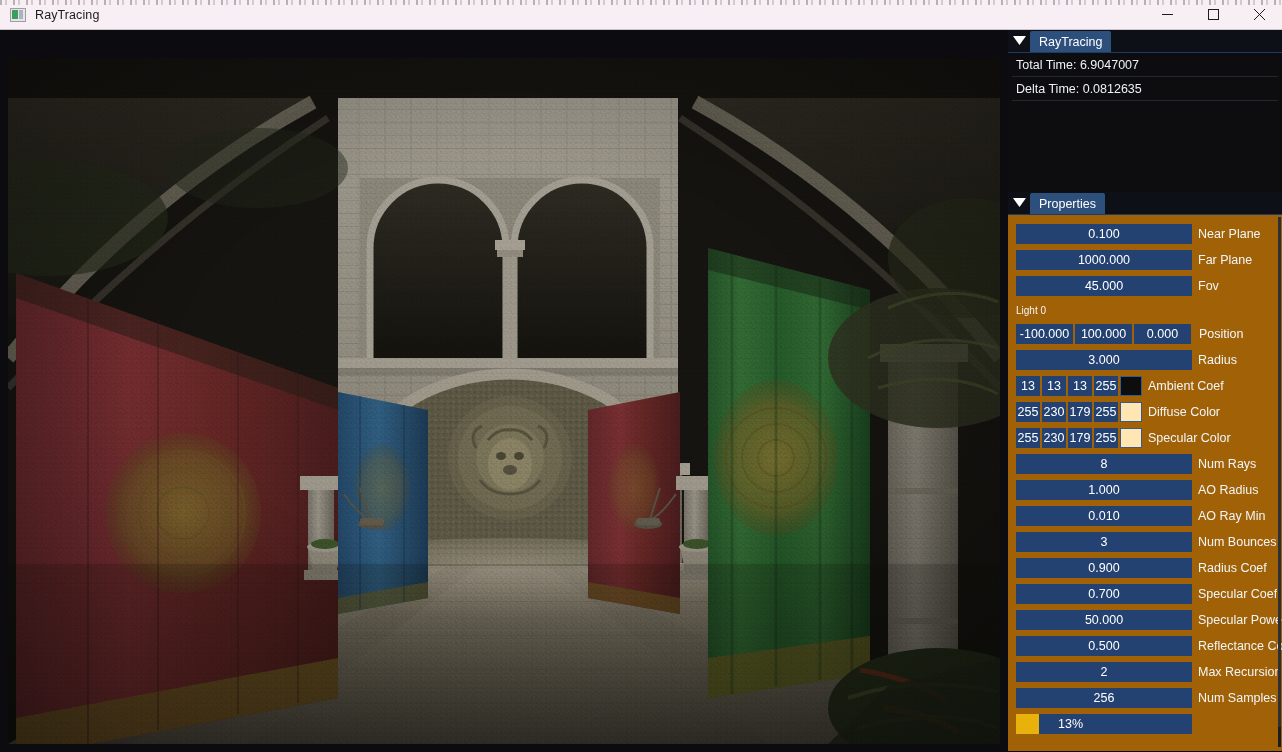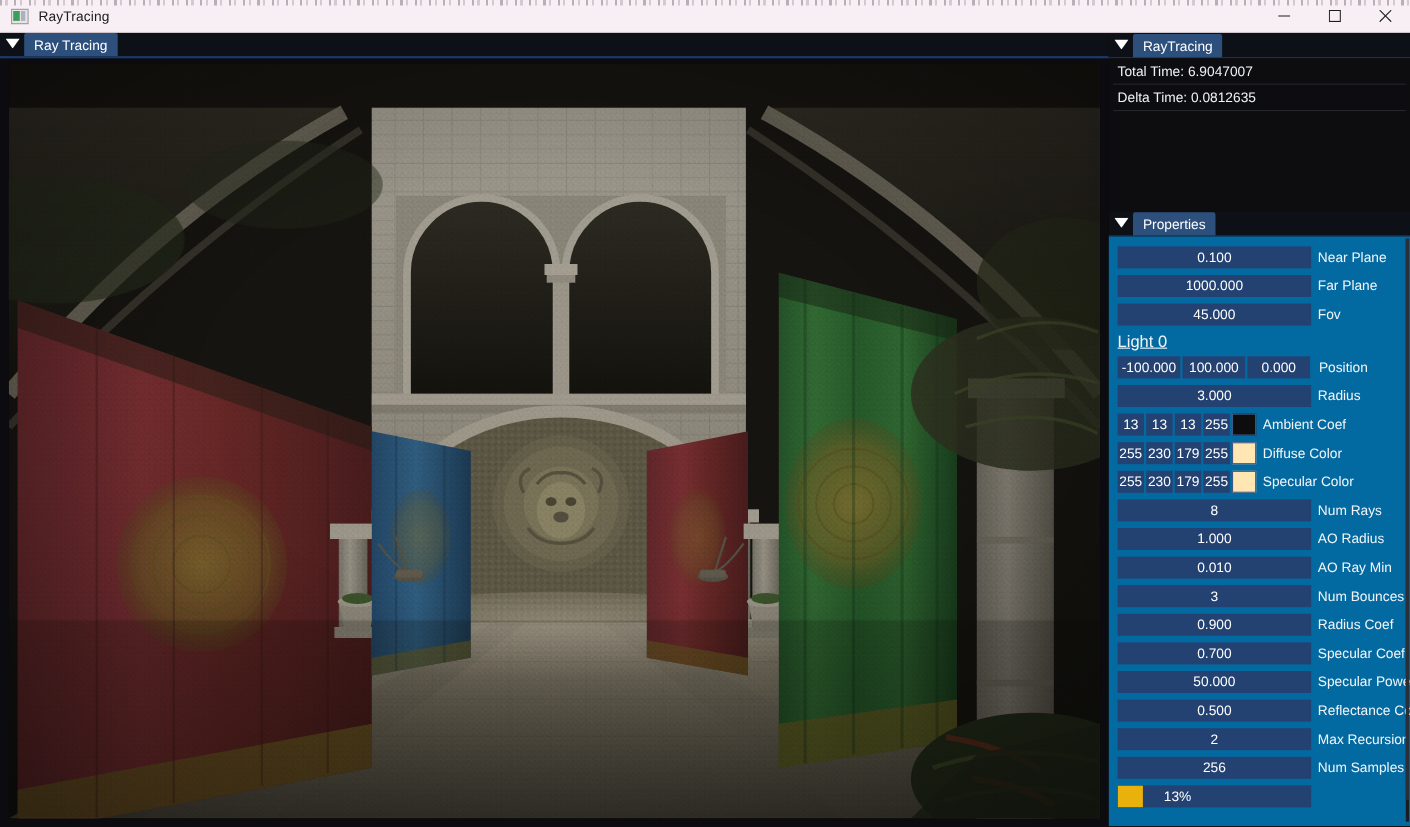--- a/index.html
+++ b/index.html
@@ -94,43 +94,43 @@
   }
   #stats-body { padding: 0 4px; background: #0d0d0f; height: 139px; }
   .stat-row {
     height: 24px; display: flex; align-items: center; padding: 0 4px;
     border-bottom: 1px solid #23262b; font-size: 12.5px; color: #eef2f6;
     white-space: nowrap;
   }
   .stat-row:nth-child(3) { border-bottom: none; }
 
   #props-body {
-    position: relative; background: #0369a1; height: 536px; padding: 6px 0 0 0;
+    position: relative; background: #a16207; height: 536px; padding: 6px 0 0 0;
     overflow: hidden;
   }
   .prow { display: flex; align-items: center; height: 26px; padding: 0 0 0 8px; }
   .field {
     background: #234272; color: #fff; font-size: 12.5px;
     height: 20px; line-height: 20px; text-align: center;
     border: none; flex: 0 0 auto; overflow: hidden; white-space: nowrap;
   }
   .field.wide { width: 176px; }
   .field.vec  { width: 57px; margin-right: 2px; }
   .field.vec.first { width: 57px; }
   .field.chan { width: 24px; margin-right: 2px; }
   .swatch {
     width: 22px; height: 20px; border: 1px solid #3c5a88; flex: 0 0 auto;
   }
   .plabel {
     font-size: 12.5px; color: #f2f5f8; margin-left: 6px;
     white-space: nowrap; overflow: hidden;
   }
   .group-label {
-    font-size: 15px; color: #f2f5f8; padding: 3px 0 3px 8px; height: 22px;
-    display: flex; align-items: center; text-decoration: underline;
+    font-size: 10px; color: #f2f5f8; padding: 3px 0 3px 8px; height: 22px;
+    display: flex; align-items: center;
   }
   .progress-wrap {
     width: 176px; height: 20px; background: #234272; position: relative; overflow: hidden;
     flex: 0 0 auto;
   }
   .progress-fill {
     position: absolute; left: 0; top: 0; height: 100%; background: #e8b10c;
   }
   .progress-text {
     position: absolute; left: 12px; top: 0; width: 100%; height: 100%;
@@ -173,30 +173,20 @@
         <svg width="11" height="11" viewBox="0 0 11 11">
           <line x1="0" y1="0" x2="11" y2="11" stroke="currentColor" stroke-width="1"></line>
           <line x1="11" y1="0" x2="0" y2="11" stroke="currentColor" stroke-width="1"></line>
         </svg>
       </div>
     </div>
   </div>
 
   <div id="dock-left">
 
-    <div id="tabbar-left">
-      <div class="collapse-arrow">
-        <svg width="13" height="9" viewBox="0 0 13 9">
-          <polygon points="0,0 13,0 6.5,9" fill="#ffffff"></polygon>
-        </svg>
-      </div>
-      <div class="tab">
-        <span>Ray Tracing</span>
-      </div>
-    </div>
 
     <div id="viewport">
       <svg viewBox="0 0 992 686" preserveAspectRatio="none">
         <defs>
           <linearGradient id="floorG" x1="0" y1="0" x2="0" y2="1">
             <stop offset="0%" stop-color="#cdc3ad"></stop>
             <stop offset="18%" stop-color="#b5ab95"></stop>
             <stop offset="55%" stop-color="#8d8573"></stop>
             <stop offset="100%" stop-color="#635d50"></stop>
           </linearGradient>

